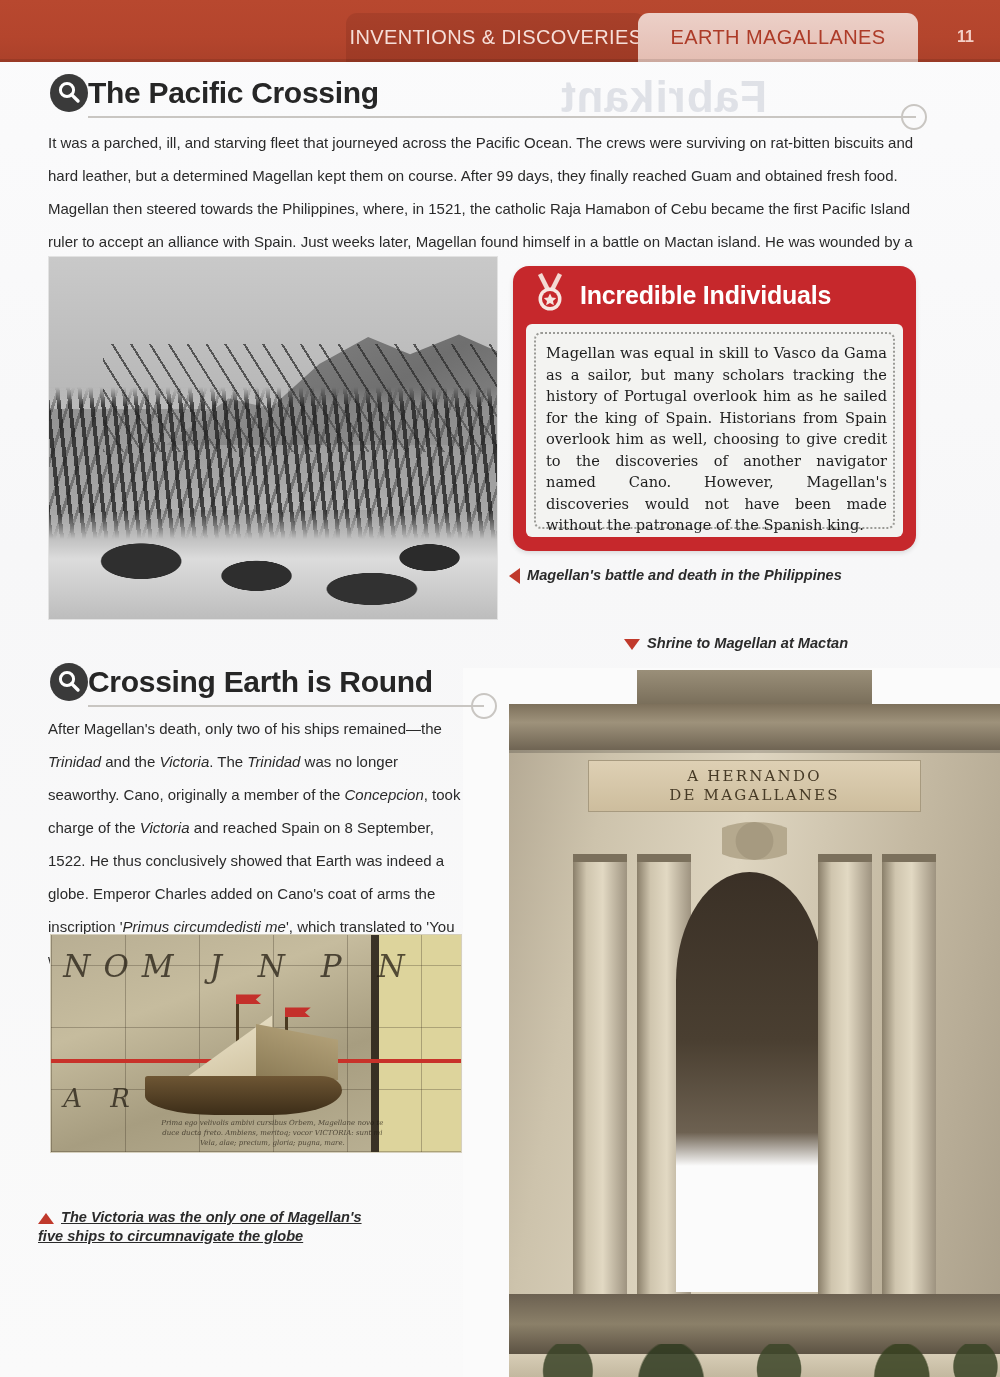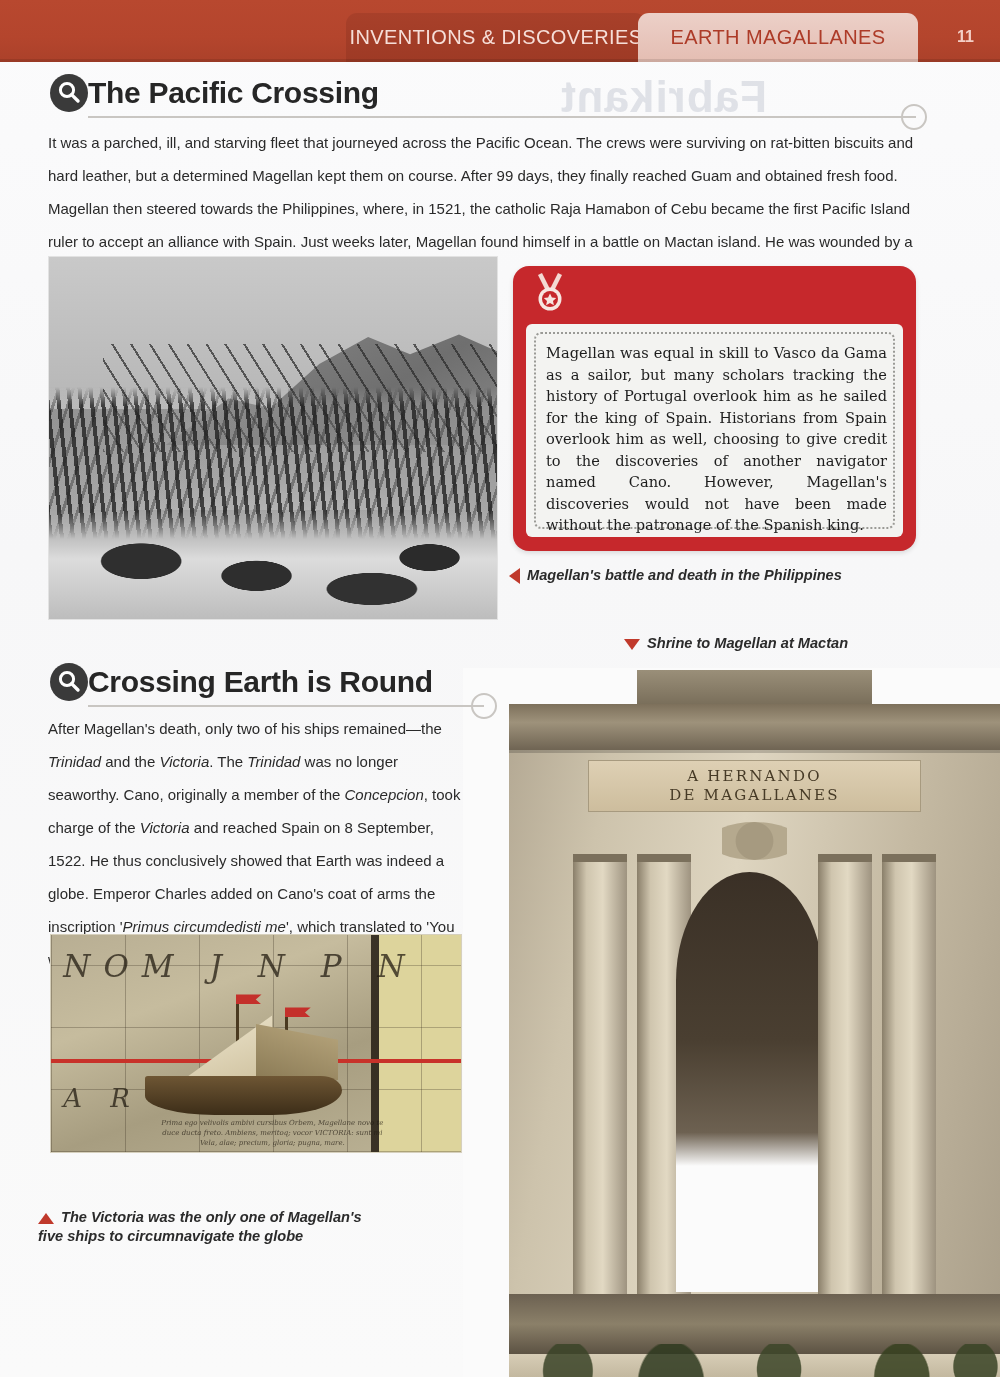--- a/index.html
+++ b/index.html
@@ -345,20 +345,21 @@
     <div class="callout-head">
       <span class="medal-icon">
         <svg width="34" height="42" viewBox="0 0 34 42">
           <path d="M9 1 L17 17 L13 19 L5 3 Z" fill="#f4d9d2"></path>
           <path d="M25 1 L17 17 L21 19 L29 3 Z" fill="#f4d9d2"></path>
           <circle cx="17" cy="27" r="11.5" fill="#f7e6e1"></circle>
           <circle cx="17" cy="27" r="8" fill="#c6282c"></circle>
           <path d="M17 21.5 l1.9 4.0 4.3 .5 -3.2 2.9 .9 4.3 -3.9 -2.2 -3.9 2.2 .9 -4.3 -3.2 -2.9 4.3 -.5 Z" fill="#f7e6e1"></path>
         </svg>
       </span>
+      <span class="callout-title">Incredible Individuals</span>
     </div>
     <div class="callout-inner">
       <div class="callout-dotted"></div>
       <div class="callout-text">Magellan was equal in skill to Vasco da Gama as a sailor, but many scholars tracking the history of Portugal overlook him as he sailed for the king of Spain. Historians from Spain overlook him as well, choosing to give credit to the discoveries of another navigator named Cano. However, Magellan's discoveries would not have been made without the patronage of the Spanish king.</div>
     </div>
   </div>
 
   <div class="caption" style="left:509px; top:566px; width:400px;">
     <span class="tri tri-left"></span><span>Magellan's battle and death in the Philippines</span>
   </div>
@@ -412,18 +413,18 @@
     <div class="mast" style="left:45%;"></div>
     <div class="mast" style="left:57%; height:30%;"></div>
     <div class="flag" style="left:45%; bottom:68%;"></div>
     <div class="flag" style="left:57%; bottom:62%;"></div>
     <div class="ship-sail"></div>
     <div class="ship-sail2"></div>
     <div class="ship-hull"></div>
     <div class="latin">Prima ego velivolis ambivi cursibus Orbem, Magellane novo te duce ducta freto. Ambiens, meritoq; vocor VICTORIA: sunt mi Vela, alae; precium, gloria; pugna, mare.</div>
   </div>
 
-  <div class="caption" style="left:38px; top:1208px; width:330px;">
+  <div class="caption" style="left:38px; top:1208px; width:330px;text-decoration:underline;">
     <span class="tri tri-up"></span><span>The Victoria was the only one of Magellan's</span><br>
     <span style="margin-left:0">five ships to circumnavigate the globe</span>
   </div>
 
 </div>
 
 </body></html>

